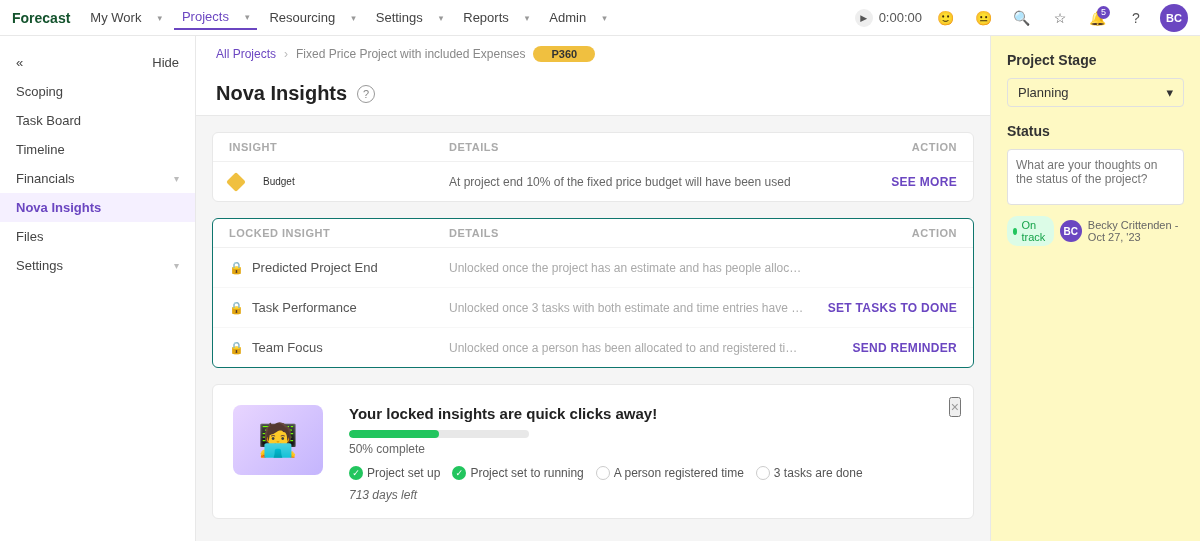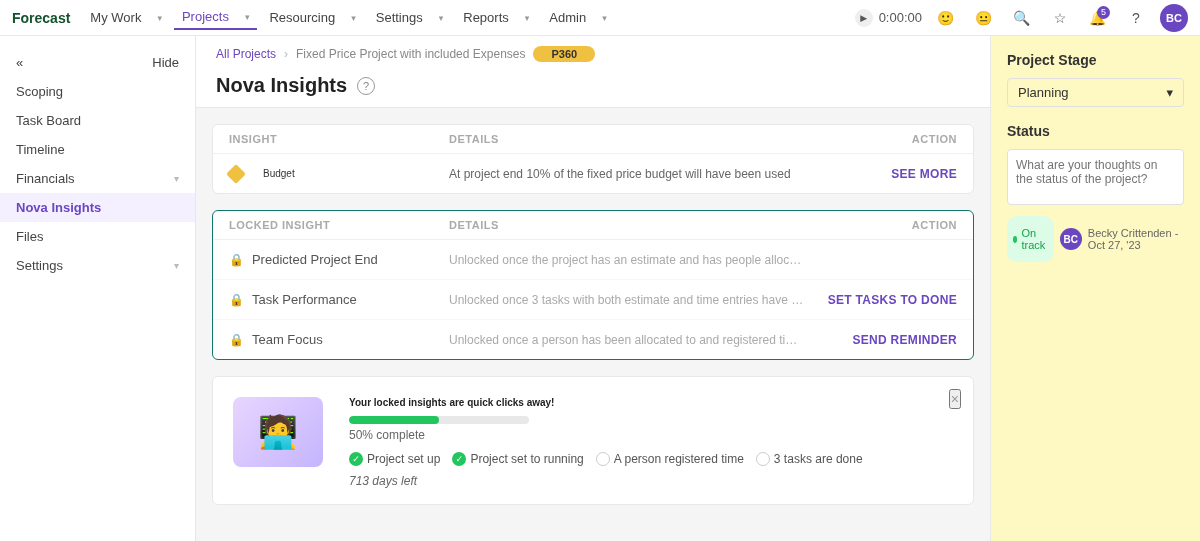--- a/index.html
+++ b/index.html
@@ -40,21 +40,21 @@
       padding: 7px 16px; cursor: pointer; font-size: 13px; color: #444;
     }
     .sidebar-item.active { color: #6b46c1; font-weight: 600; background: #f5f0ff; }
     .sidebar-chevron { font-size: 10px; color: #bbb; }
 
     
     .main { flex: 1; overflow-y: auto; padding: 0; background: #f5f5f5; }
 
     
     .page-header { background: #fff; padding: 10px 20px 0; border-bottom: 1px solid #e8e8e8; }
-    .breadcrumb { display: flex; align-items: center; gap: 8px; font-size: 12px; color: #888; margin-bottom: 8px; }
+    .breadcrumb { display: flex; align-items: center; gap: 8px; font-size: 12px; color: #888; margin-bottom: 16px; }
     .breadcrumb a { color: #6b46c1; cursor: pointer; text-decoration: none; }
     .breadcrumb-sep { color: #bbb; }
     .project-badge { background: #f0c040; color: #333; font-size: 11px; font-weight: 600; padding: 2px 18px; border-radius: 8px; }
     .page-title-row { display: flex; align-items: center; gap: 10px; padding: 4px 0 10px; }
     .page-title { font-size: 20px; font-weight: 600; color: #222; }
     .help-icon { width: 18px; height: 18px; border-radius: 50%; border: 1.5px solid #999; display: flex; align-items: center; justify-content: center; font-size: 11px; color: #888; cursor: pointer; }
 
     
     .content { padding: 16px; }
 
@@ -77,38 +77,38 @@
     .lock-icon { color: #ccc; font-size: 12px; margin-right: 8px; }
     .locked-name { display: flex; align-items: center; font-size: 13px; color: #555; }
     .locked-details { font-size: 12px; color: #aaa; white-space: nowrap; overflow: hidden; text-overflow: ellipsis; }
 
     
     .promo-banner { background: #fff; border-radius: 6px; border: 1px solid #e8e8e8; padding: 20px 20px 16px; position: relative; display: flex; align-items: flex-start; gap: 16px; }
     .promo-close { position: absolute; top: 12px; right: 12px; cursor: pointer; font-size: 14px; color: #999; }
     .promo-illustration { width: 100px; flex-shrink: 0; }
     .promo-illus-shape { width: 90px; height: 70px; background: linear-gradient(135deg, #e8d5ff 0%, #c4b5fd 100%); border-radius: 8px; display: flex; align-items: center; justify-content: center; font-size: 32px; }
     .promo-content { flex: 1; }
-    .promo-title { font-size: 10px; font-weight: 600; color: #222; margin-bottom: 8px; }
+    .promo-title { font-size: 15px; font-weight: 600; color: #222; margin-bottom: 8px; }
     .promo-progress-bar { background: #e8e8e8; border-radius: 4px; height: 8px; width: 180px; margin-bottom: 4px; overflow: hidden; }
     .promo-progress-fill { height: 100%; background: #22c55e; border-radius: 4px; }
     .promo-percent { font-size: 12px; color: #666; margin-bottom: 10px; }
     .promo-checklist { display: flex; align-items: center; gap: 12px; flex-wrap: wrap; }
     .check-item { display: flex; align-items: center; gap: 4px; font-size: 12px; color: #555; }
     .check-circle { width: 14px; height: 14px; border-radius: 50%; background: #22c55e; color: #fff; display: flex; align-items: center; justify-content: center; font-size: 9px; flex-shrink: 0; }
     .uncheck-circle { width: 14px; height: 14px; border-radius: 50%; border: 1.5px solid #ccc; flex-shrink: 0; }
     .promo-days { font-size: 12px; color: #666; margin-top: 8px; font-style: italic; }
 
     
     .right-panel { width: 210px; background: #fef9c3; border-left: 1px solid #e8e8e8; padding: 16px; flex-shrink: 0; overflow-y: auto; }
     .panel-section-title { font-size: 14px; font-weight: 600; color: #333; margin-bottom: 10px; }
     .stage-select { display: flex; align-items: center; justify-content: space-between; border: 1px solid #e0e0e0; border-radius: 4px; padding: 6px 10px; cursor: pointer; font-size: 13px; color: #333; margin-bottom: 16px; gap: 43px; }
     .status-section { margin-top: 0; }
     .status-textarea { width: 100%; border: 1px solid #e0e0e0; border-radius: 4px; padding: 8px; font-size: 12px; color: #aaa; resize: none; height: 56px; font-family: inherit; outline: none; }
     .status-comment { display: flex; align-items: center; gap: 6px; margin-top: 8px; }
-    .status-badge { display: flex; align-items: center; gap: 4px; background: #dcfce7; color: #16a34a; font-size: 11px; padding: 11px 6px; border-radius: 10px; font-weight: 500; }
+    .status-badge { display: flex; align-items: center; gap: 4px; background: #dcfce7; color: #16a34a; font-size: 11px; padding: 3px 6px; border-radius: 10px; font-weight: 500; }
     .status-dot { width: 7px; height: 7px; border-radius: 50%; background: #22c55e; }
     .comment-avatar { width: 22px; height: 22px; border-radius: 50%; background: #6b46c1; color: #fff; display: flex; align-items: center; justify-content: center; font-size: 10px; font-weight: 600; flex-shrink: 0; }
     .comment-text { font-size: 11px; color: #666; }
   </style>
 </head>
 <body>
 
 <nav class="top-nav">
   <span class="nav-brand">Forecast</span>
 

